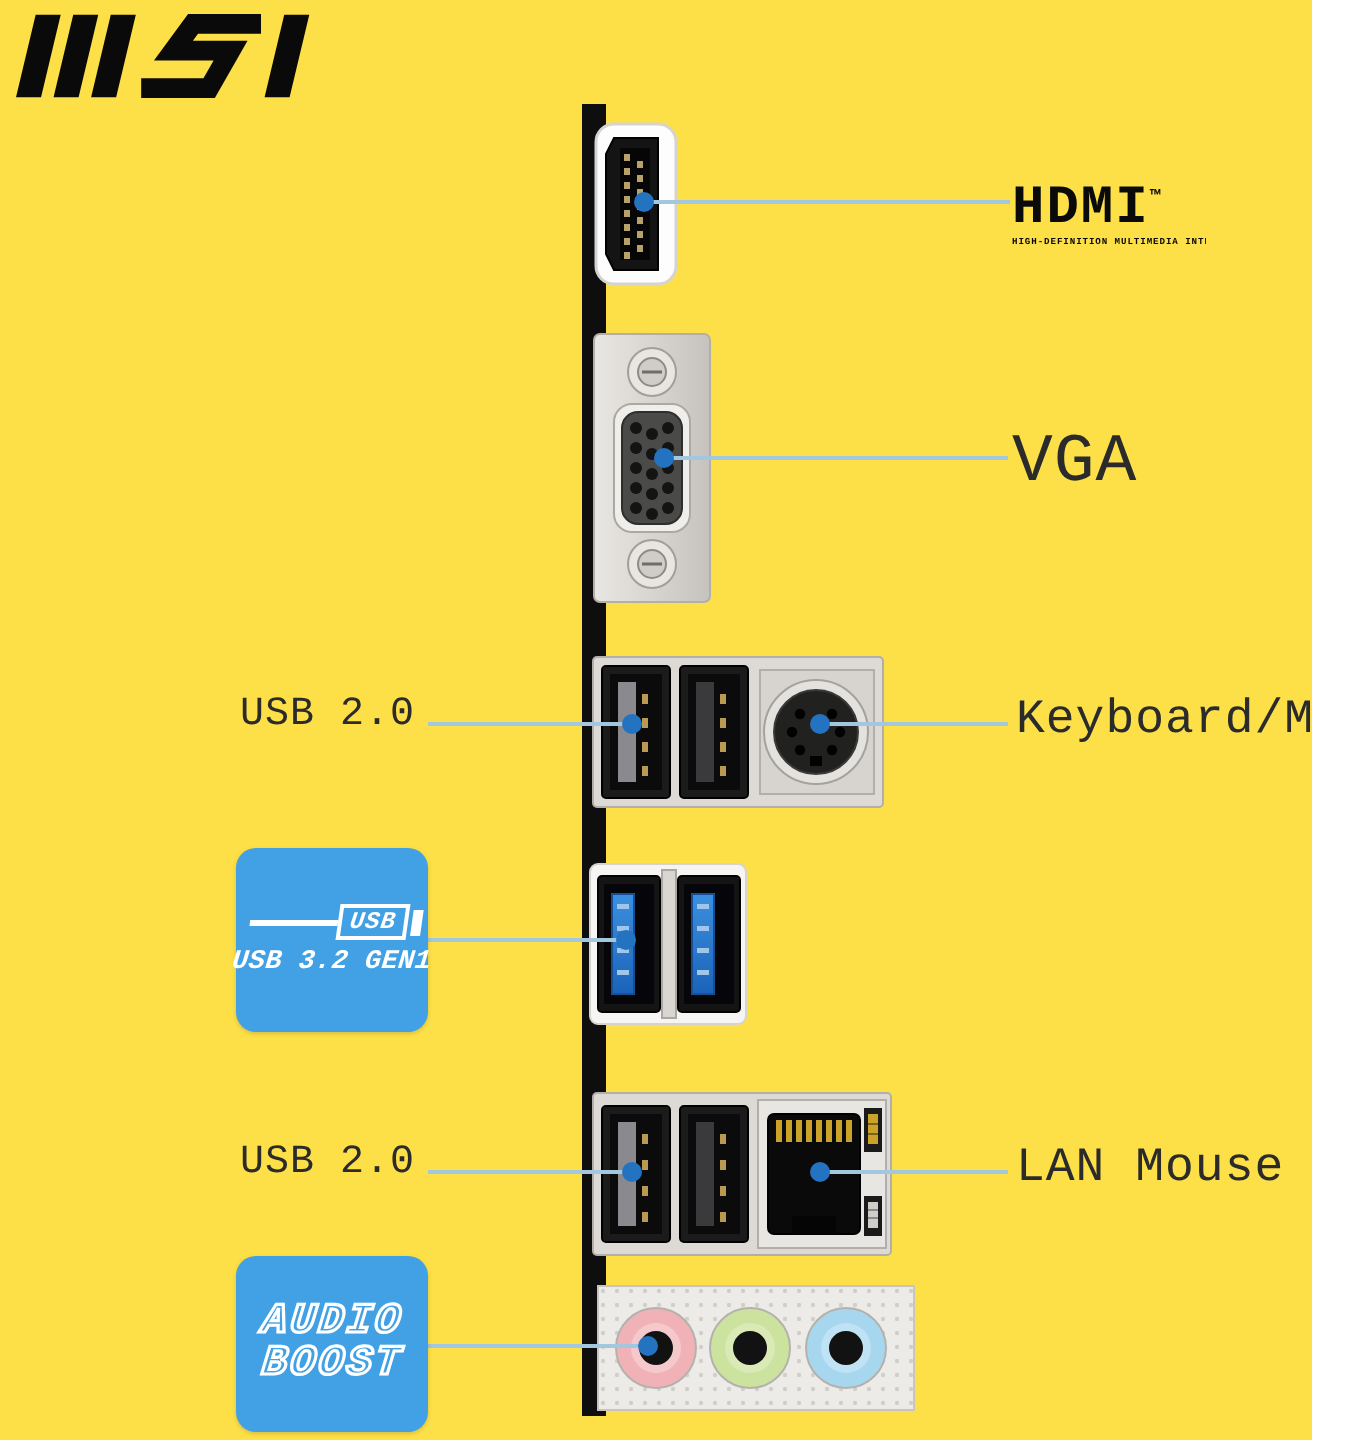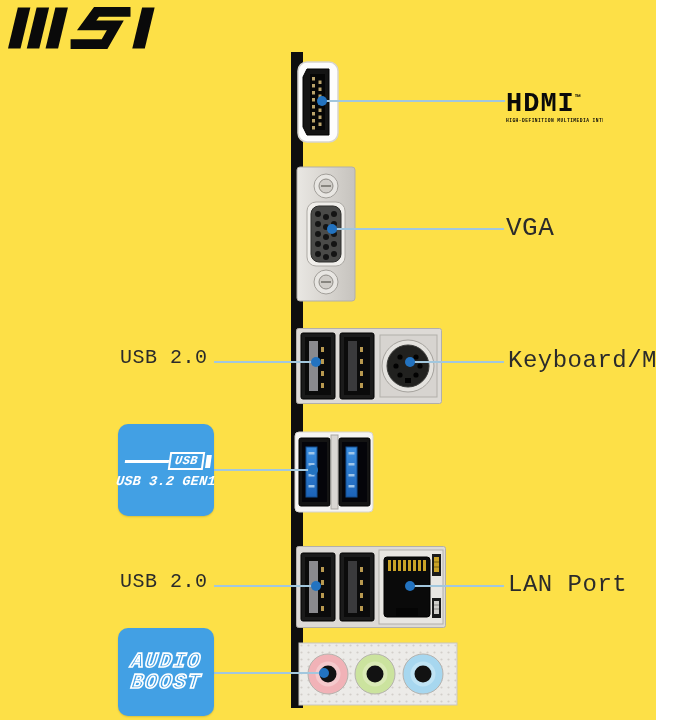--- a/index.html
+++ b/index.html
@@ -8,21 +8,21 @@
     overflow:hidden;font-family:Liberation Mono, monospace;
   }
   .abs{position:absolute;}
   
   .port-label{
     position:absolute;color:#2b2b2b;font-weight:400;
     letter-spacing:0.5px;white-space:nowrap;
   }
   .lbl-25{font-size:20px;}
   .lbl-24{font-size:24px;}
-  .lbl-26{font-size:26px;}
+  .lbl-26{font-size:34px;}
   
   .leader{position:absolute;height:2px;background:#a2c7de;}
   .mdot{position:absolute;width:10px;height:10px;border-radius:50%;background:#2373c0;}
   
   .io-bar{position:absolute;left:291px;top:52px;width:12px;height:656px;background:#0e0e0e;}
   
   .badge{
     position:absolute;width:96px;background:#42a0e4;border-radius:10px;
     display:flex;flex-direction:column;align-items:center;justify-content:center;
     box-shadow:0 1px 2px rgba(0,0,0,0.15);
@@ -310,21 +310,21 @@
 
   <div class="hdmi-block">
     <div class="hdmi-word"><span>HDMI</span><span class="hdmi-tm">™</span></div>
     <div class="hdmi-tagline">HIGH-DEFINITION MULTIMEDIA INTERFACE</div>
   </div>
 
   <div class="port-label lbl-26" style="left:506px;top:213px">VGA</div>
   <div class="port-label lbl-25" style="left:120px;top:346px">USB 2.0</div>
   <div class="port-label lbl-24" style="left:508px;top:347px">Keyboard/Mouse</div>
   <div class="port-label lbl-25" style="left:120px;top:570px">USB 2.0</div>
-  <div class="port-label lbl-24" style="left:508px;top:571px">LAN Port</div>
+  <div class="port-label lbl-24" style="left:508px;top:571px">LAN Mouse</div>
 
   <div class="badge badge-usb32">
     <div class="usb-logo-row">
       <span class="usb-logo-line"></span>
       <span class="usb-logo-box">USB</span>
       <span class="usb-logo-tail"></span>
     </div>
     <div class="badge-caption">USB 3.2 GEN1</div>
   </div>
 

